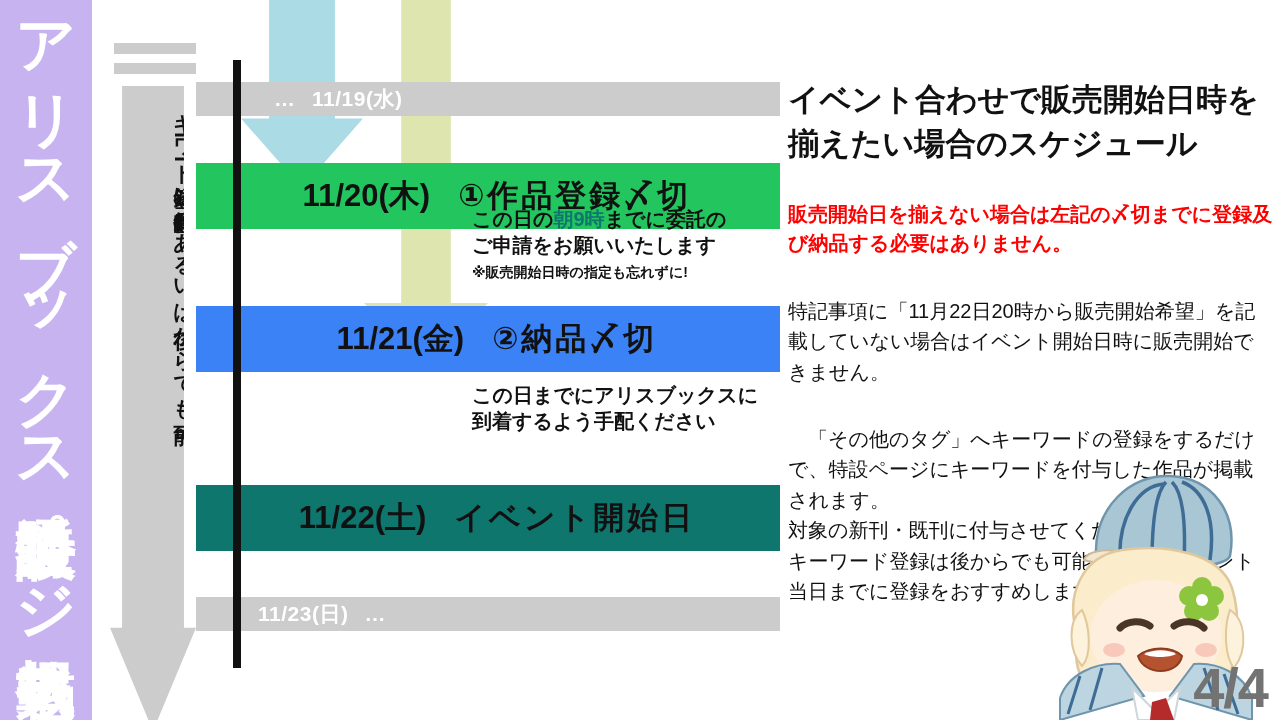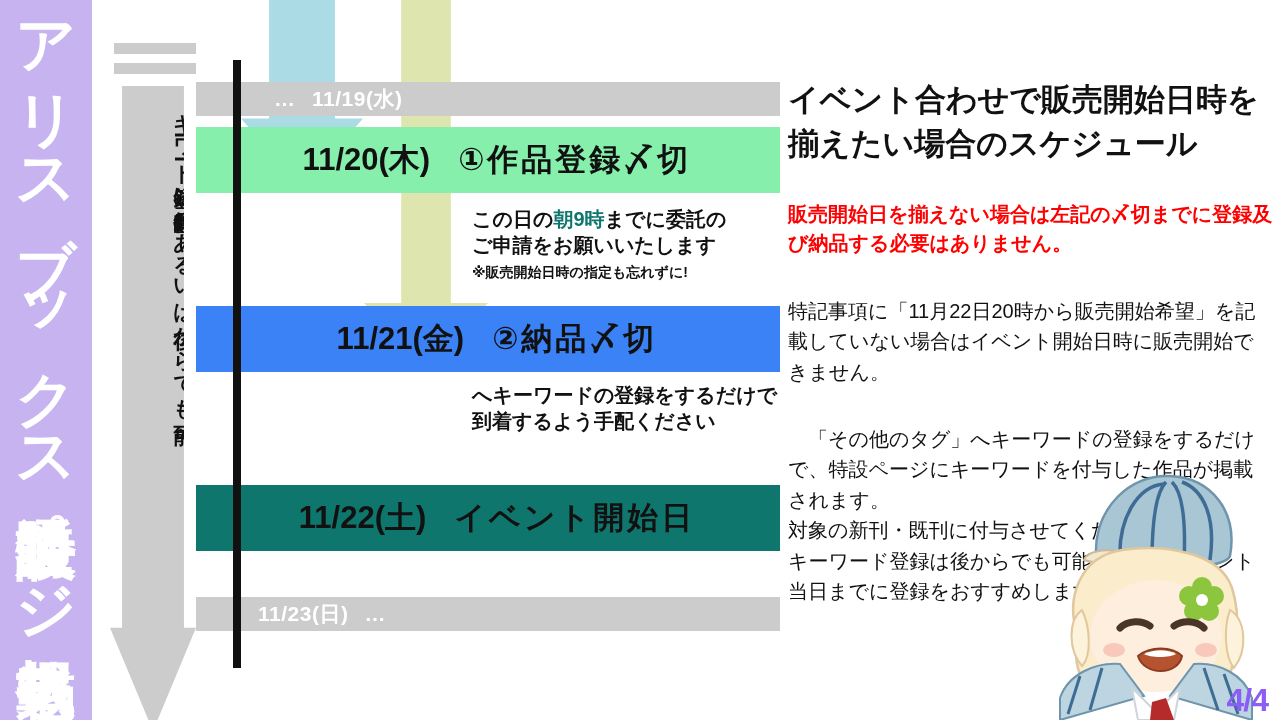--- a/index.html
+++ b/index.html
@@ -172,21 +172,21 @@
     color: #111111;
     letter-spacing: 0px;
   }
   .bar.major .bar-title {
     font-size: 31px;
     font-weight: bold;
     color: #111111;
     letter-spacing: 3px;
     margin-left: 28px;
   }
-  .bar.cyanbar  { background: #86efac; }
+  .bar.cyanbar  { background: #22c55e; margin-top: 36px; }
   .bar.greenbar { background: #3b82f6; }
   .bar.pinkbar  { background: #0f766e; }
 
   
   .note {
     position: absolute;
     z-index: 7;
     text-align: left;
   }
   .note-main {
@@ -257,23 +257,23 @@
     width: 250px;
     height: 260px;
     z-index: 9;
     pointer-events: none;
   }
   .page-num {
     position: absolute;
     right: 12px;
     bottom: 4px;
     z-index: 10;
-    font-size: 32px;
-    font-weight: bold;
-    color: #8b5cf6;
+    font-size: 56px;
+    font-weight: bold;
+    color: #737373;
     letter-spacing: -1px;
     line-height: 1;
   }
 </style>
 </head>
 <body>
 
 <div id="slide">
 
   <div class="purple-band">
@@ -309,21 +309,21 @@
       <div class="note-main">ご申請をお願いいたします</div>
       <div class="note-sub">※販売開始日時の指定も忘れずに!</div>
     </div>
 
     <div class="bar major greenbar" style="top:306px">
       <span class="bar-date">11/21(金)</span>
       <span class="bar-title">②納品〆切</span>
     </div>
 
     <div class="note" style="left:276px; top:382px">
-      <div class="note-main">へキーワードの登録をするだけで</div>
+      <div class="note-main">この日までにアリスブックスに</div>
       <div class="note-main">到着するよう手配ください</div>
     </div>
 
     <div class="bar major pinkbar" style="top:485px">
       <span class="bar-date">11/22(土)</span>
       <span class="bar-title">イベント開始日</span>
     </div>
 
     <div class="bar minor" style="top:597px">
       <span class="bar-label">11/23(日)</span>

